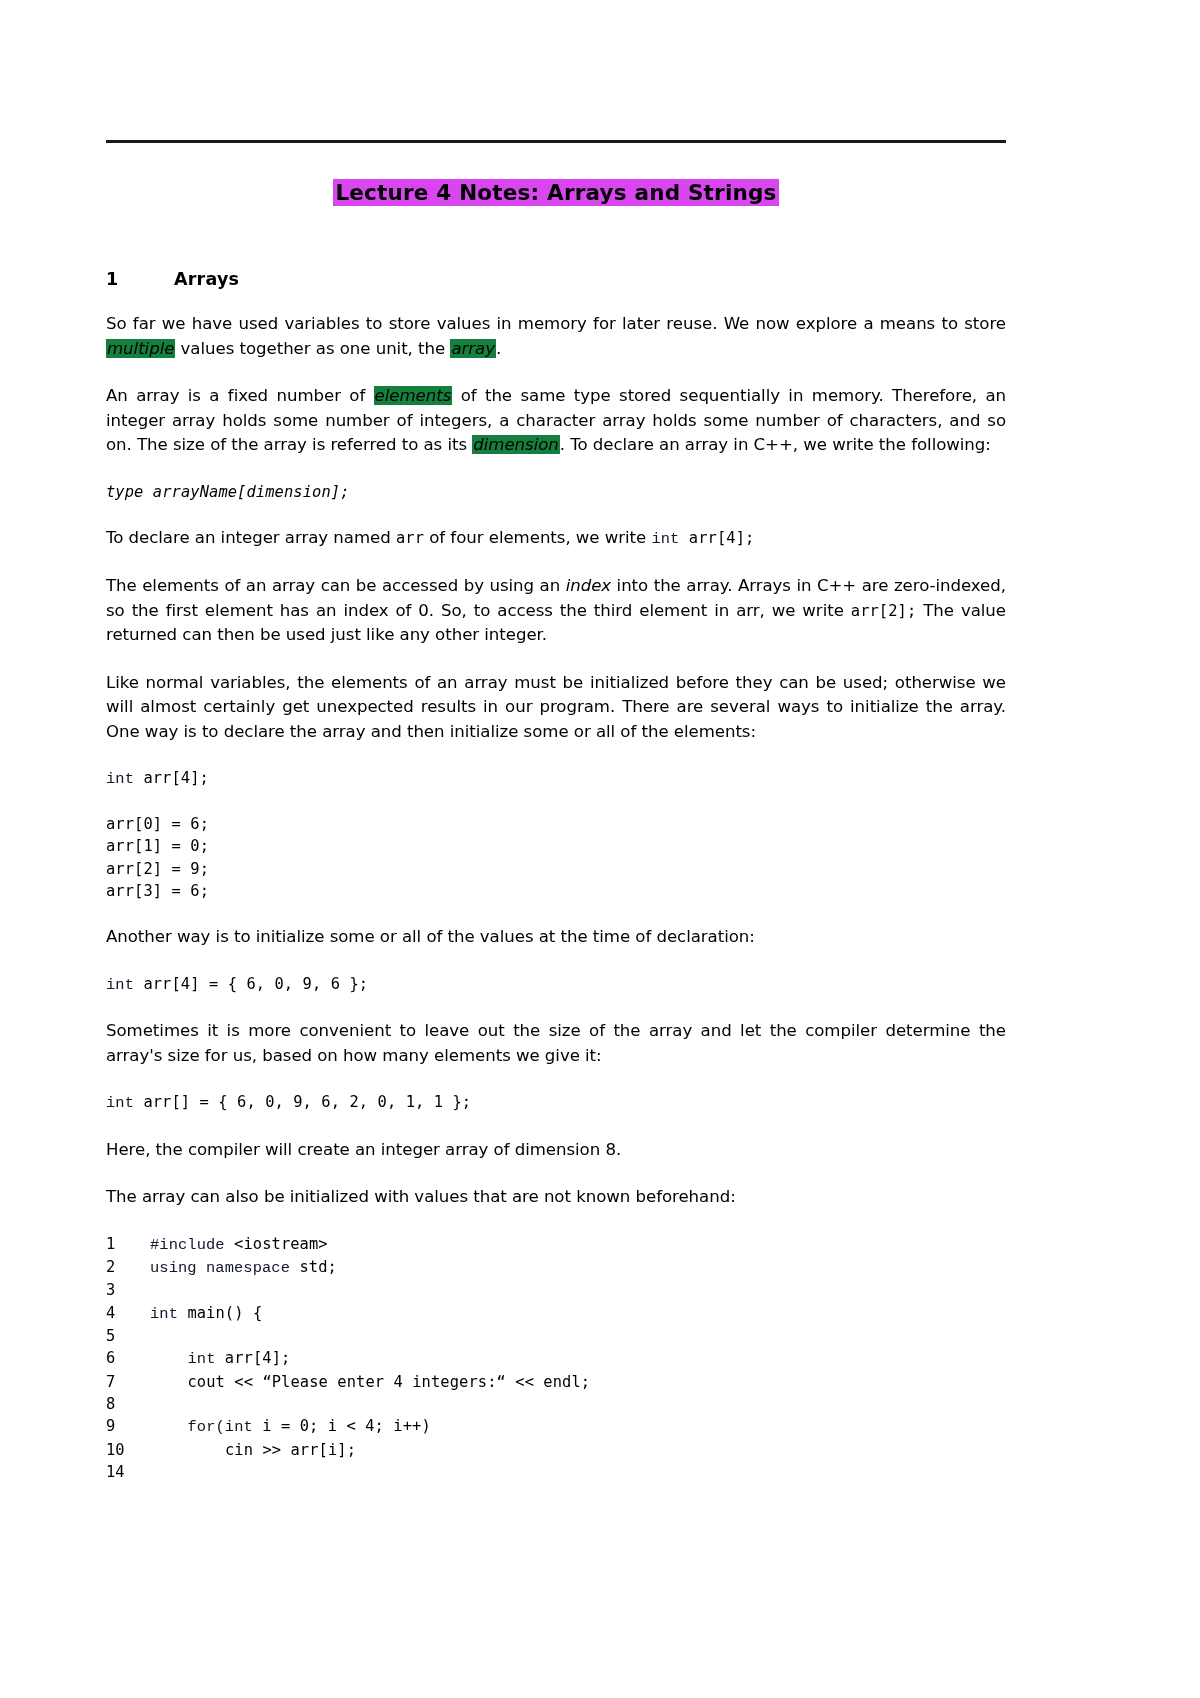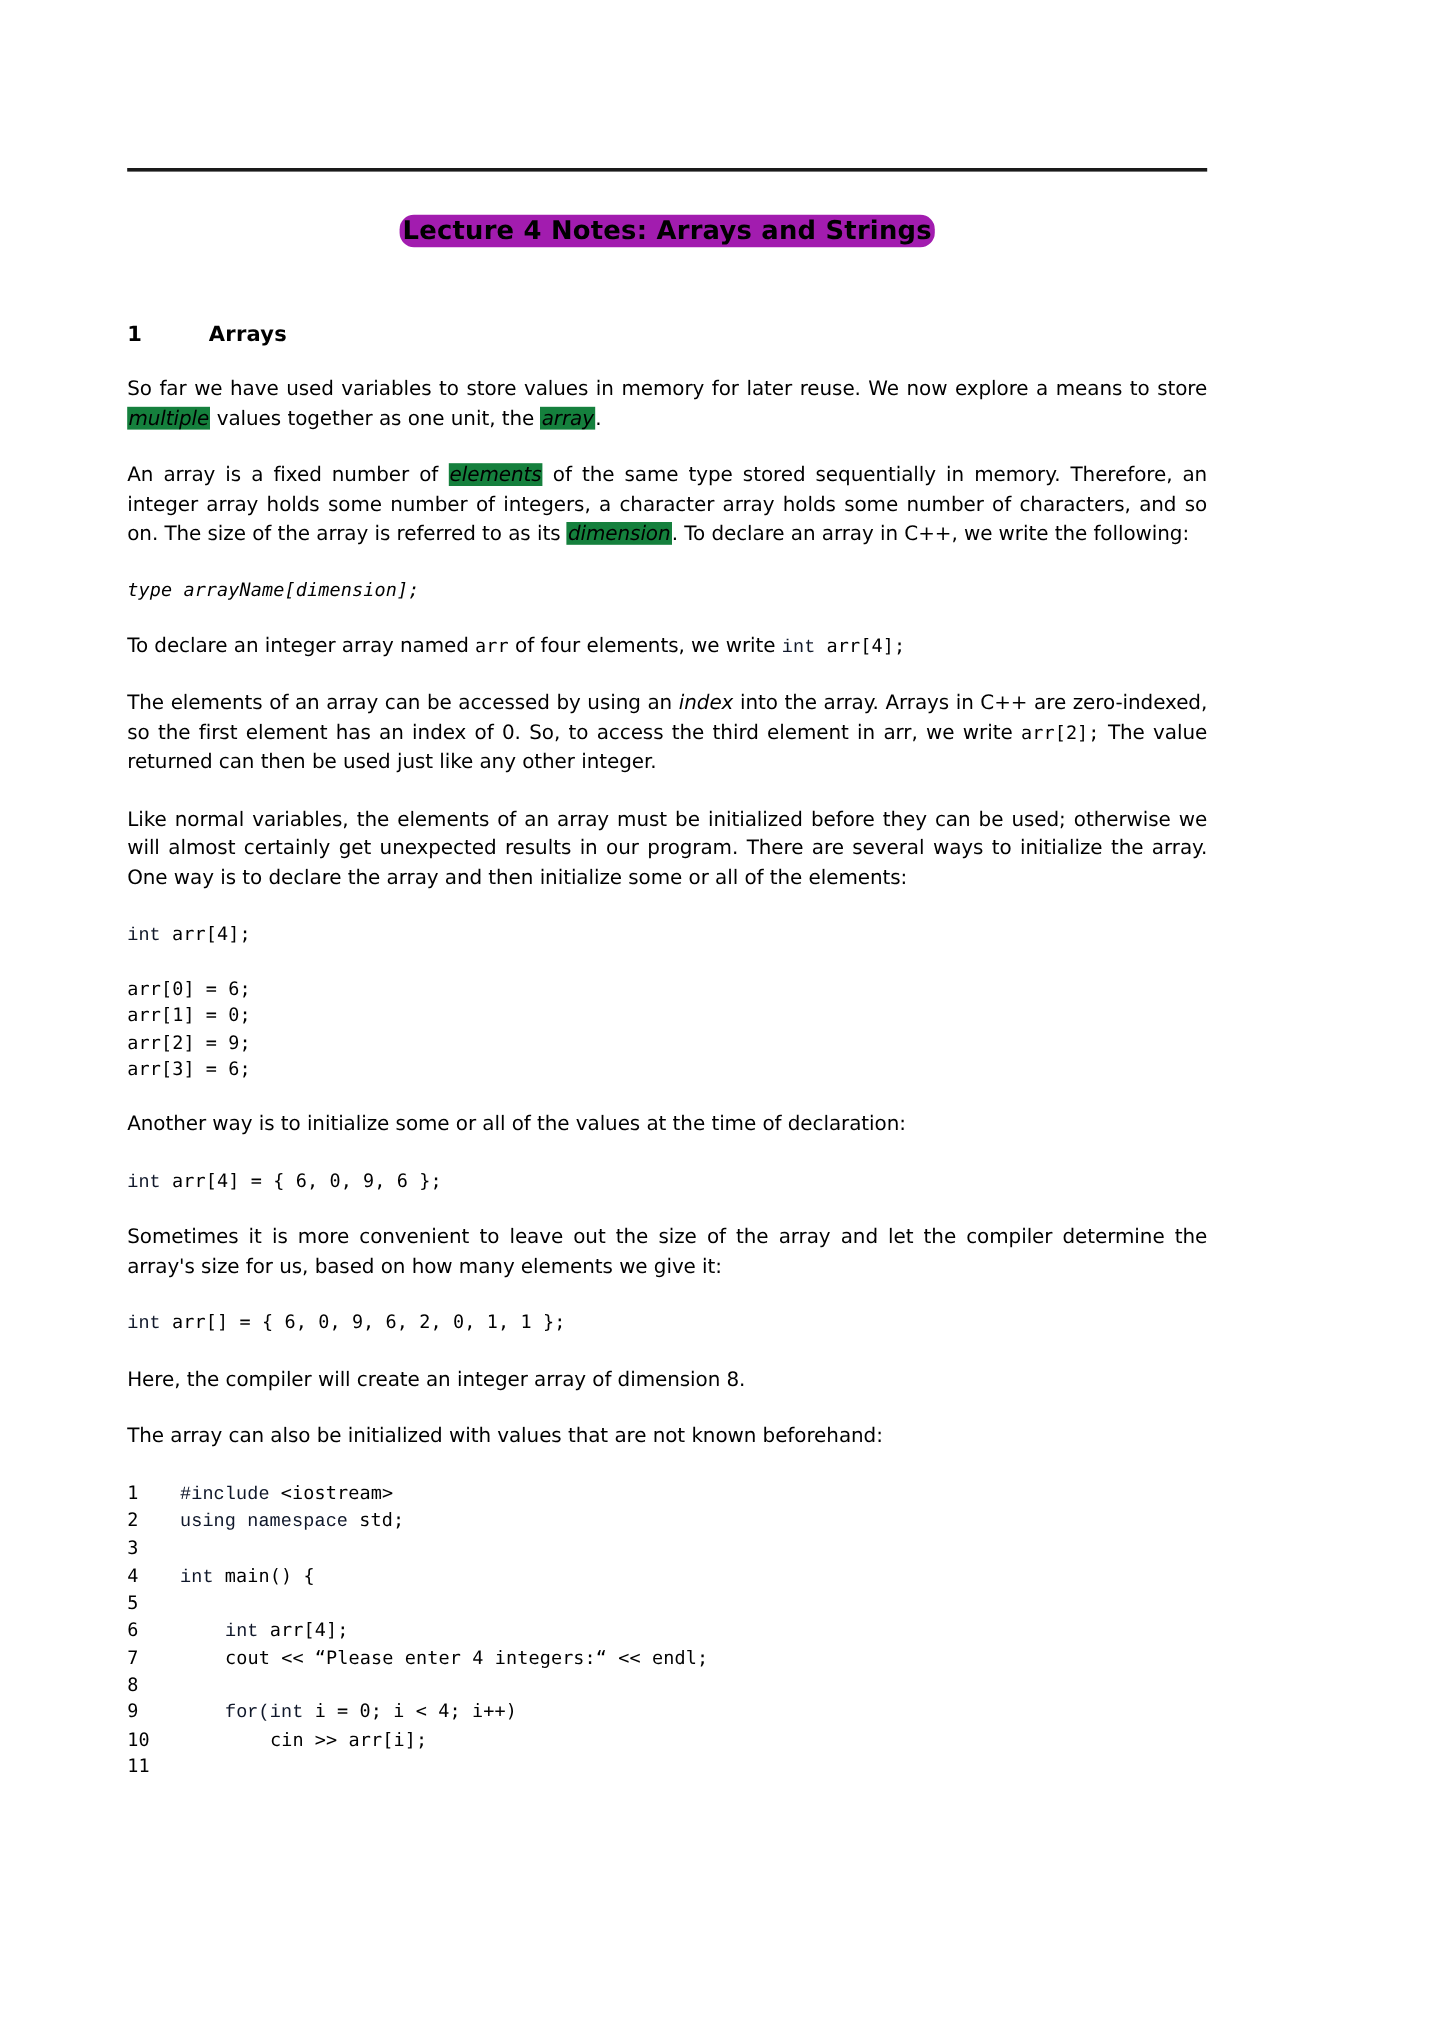--- a/index.html
+++ b/index.html
@@ -35,24 +35,23 @@
   }
   .title-wrap {
     text-align: center;
     margin-top: 34px;
   }
   .doc-title {
     display: inline;
     font-size: 21.5px;
     font-weight: bold;
     letter-spacing: 0.2px;
-    background: #a21caf;
+    background: #d946ef;
     padding: 1px 2px;
     line-height: 1.5;
-    border-radius: 12px;
   }
   .section-heading {
     margin-top: 60px;
     font-size: 17.5px;
     font-weight: bold;
     letter-spacing: 0.2px;
   }
   .section-heading .num {
     display: inline-block;
     width: 68px;
@@ -169,17 +168,17 @@
         <span class="row"><span class="gutter">1</span><span class="kw">#include</span><span> &lt;iostream&gt;</span></span>
         <span class="row"><span class="gutter">2</span><span class="kw">using namespace</span><span> std;</span></span>
         <span class="row"><span class="gutter">3</span>&nbsp;</span>
         <span class="row"><span class="gutter">4</span><span class="kw">int</span><span> main() {</span></span>
         <span class="row"><span class="gutter">5</span>&nbsp;</span>
         <span class="row"><span class="gutter">6</span><span>    </span><span class="kw">int</span><span> arr[4];</span></span>
         <span class="row"><span class="gutter">7</span><span>    cout &lt;&lt; “Please enter 4 integers:“ &lt;&lt; endl;</span></span>
         <span class="row"><span class="gutter">8</span>&nbsp;</span>
         <span class="row"><span class="gutter">9</span><span>    </span><span class="kw">for(int</span><span> i = 0; i &lt; 4; i++)</span></span>
         <span class="row"><span class="gutter">10</span><span>        cin &gt;&gt; arr[i];</span></span>
-        <span class="row"><span class="gutter">11</span>&nbsp;</span>
+        <span class="row"><span class="gutter">14</span>&nbsp;</span>
       </div>
 
   </div>
 </div>
 
 </body></html>

